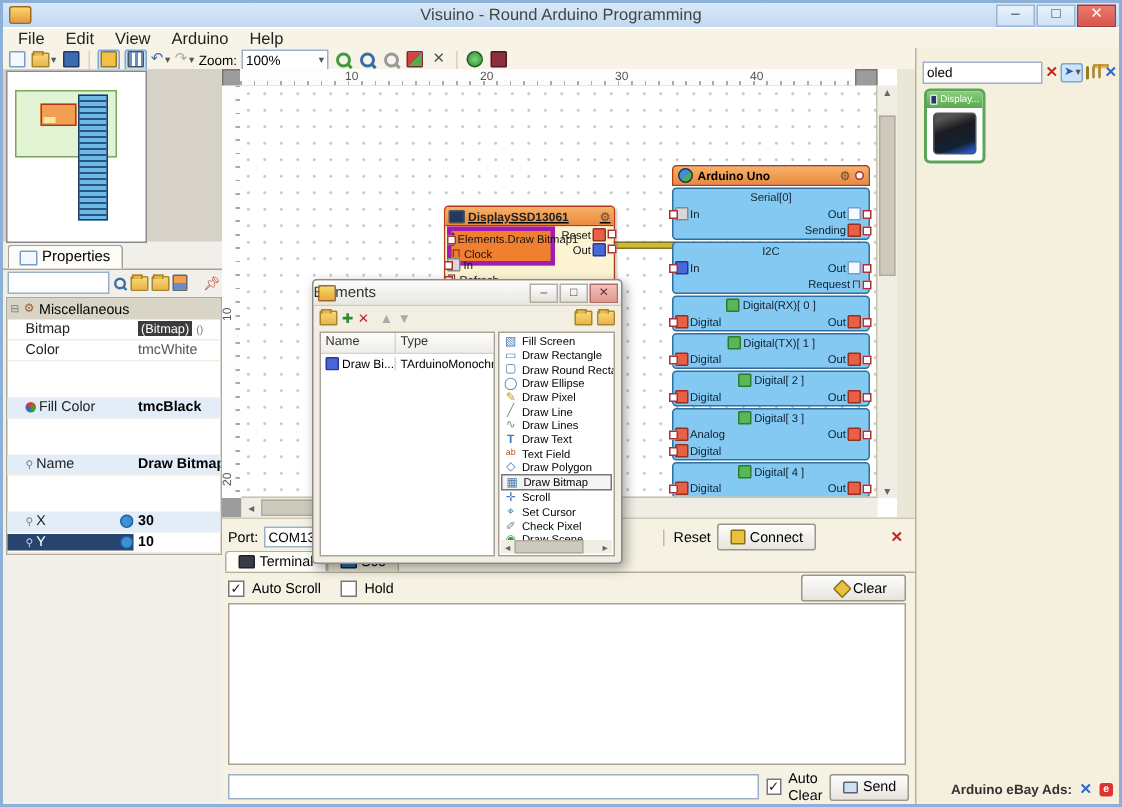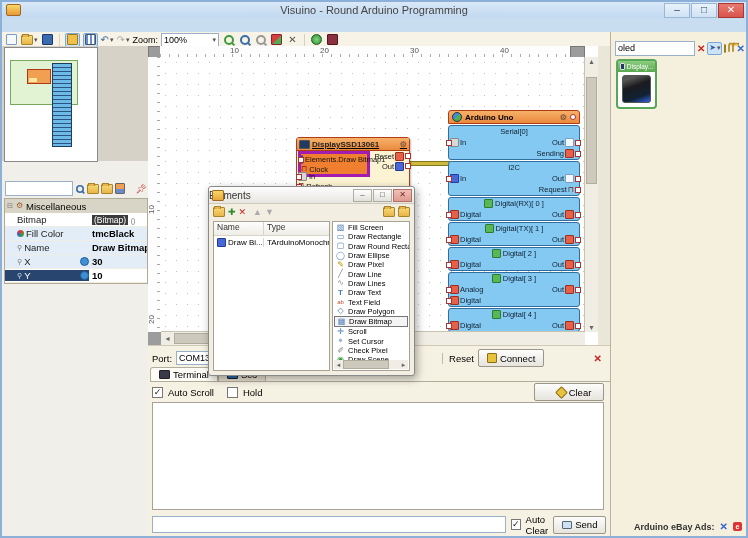--- a/index.html
+++ b/index.html
@@ -42,21 +42,21 @@
   .props-tab{position:absolute;left:3px;bottom:0;height:15px;background:#fdfcf7;border:1px solid #a8a292;border-bottom:none;
       border-radius:3px 3px 0 0;display:flex;align-items:center;gap:3px;padding:0 7px;font-size:10px;}
   .props-toolbar{position:absolute;left:0;top:134px;width:146px;height:17px;display:flex;align-items:center;gap:2px;padding-left:3px;}
   .props-search{width:62px;height:11px;border:1px solid #9ab0c8;font-size:9px;}
   .folder{display:inline-block;width:10px;height:8px;background:linear-gradient(#f8d878,#e8b548);border:1px solid #a8852c;border-radius:1px;position:relative;}
   .folder::before{content:"";position:absolute;top:-2px;left:0;width:5px;height:2px;background:#e8b548;border:1px solid #a8852c;border-bottom:none;}
   .pin-ico{color:#c03028;font-size:9px;}
   .prop-grid{position:absolute;left:2px;top:152px;width:142px;background:#fff;border:1px solid #b0aa98;font-size:9.5px;}
   .pg-group{display:flex;align-items:center;gap:3px;background:#d8d4c6;padding:1px 2px;height:12px;}
   .pg-row{display:flex;height:13px;align-items:center;border-bottom:1px solid #f0ede4;}
-  .pg-row.blue{background:#e3edf7;}
+  .pg-row.blue{background:#e3edf7;margin-top:24px;}
   .pg-name{width:72px;padding-left:12px;display:flex;align-items:center;gap:2px;overflow:hidden;white-space:nowrap;color:#222;}
   .pg-val{flex:1;padding-left:3px;overflow:hidden;white-space:nowrap;}
   .pg-val.b{font-weight:bold;}
   .pg-row.sel .pg-name{background:#27456e;color:#fff;}
   .val-dark{background:#3c3c3c;color:#fff;padding:0 2px;font-size:8.5px;}
   .dotblue{display:inline-block;width:7px;height:7px;border-radius:50%;background:#3f8fd4;border:1px solid #1d5f9c;}
   .mini{font-size:7px;color:#777;}
   
   .canvas-zone{left:146px;top:44px;width:450px;height:299px;background:#fff;}
   .ruler-corner{position:absolute;background:#9c9c9c;border:1px solid #777;}
@@ -160,20 +160,27 @@
   <div class="abs titlebar">
     <div class="app-icon"></div>
     <div class="title-text">Visuino - Round Arduino Programming</div>
     <div class="win-btns">
       <div class="win-btn">–</div>
       <div class="win-btn">□</div>
       <div class="win-btn close">✕</div>
     </div>
   </div>
 
+  <div class="abs menubar">
+    <span class="menu-item">File</span>
+    <span class="menu-item">Edit</span>
+    <span class="menu-item">View</span>
+    <span class="menu-item">Arduino</span>
+    <span class="menu-item">Help</span>
+  </div>
 
   <div class="abs toolbar">
     <span class="tbtn">
         <span class="sq ic-doc"></span>
       </span>
     <span class="tbtn">
         <span class="folder"></span>
         <span class="caret">▾</span>
       </span>
     <span class="tbtn">
@@ -222,40 +229,50 @@
         <span class="sq" style="background:#8c2f3f;border:1px solid #551622;"></span>
       </span>
   </div>
 
   <div class="abs left-panel">
     <div class="minimap-wrap">
       <div class="minimap">
         <div class="mm-view"></div>
         <div class="mm-display"></div>
         <div class="mm-arduino"></div>
+      </div>
+    </div>
+    <div class="props-tab-row">
+      <div class="props-tab">
+        <span class="sq ic-doc" style="width:10px;height:8px;"></span>
+        <span>Properties</span>
       </div>
     </div>
     <div class="props-toolbar">
       <input class="props-search" value="" style="">
       <span class="mag" style="transform:scale(.8)"></span>
       <span class="folder"></span>
       <span class="folder"></span>
       <span class="sq" style="background:linear-gradient(#f0a050 50%,#6a8cc8 50%);border:1px solid #666;width:8px;height:9px;"></span>
       <span class="pin-ico" style="margin-left:auto;margin-right:4px;">📌︎</span>
     </div>
     <div class="prop-grid">
       <div class="pg-group">
         <span class="mini">⊟</span>
         <span class="gl" style="color:#a06030;font-size:8px;">⚙</span>
         <span>Miscellaneous</span>
       </div>
       <div class="pg-row">
         <span class="pg-name">Bitmap</span>
         <span class="pg-val"><span class="val-dark">(Bitmap)</span>
         <span class="mini">()</span></span>
+      </div>
+      <div class="pg-row">
+        <span class="pg-name">Color</span>
+        <span class="pg-val" style="color:#555;">tmcWhite</span>
       </div>
       <div class="pg-row blue">
         <span class="pg-name">
             <span class="sq" style="width:7px;height:7px;border-radius:50%;background:conic-gradient(#e33,#3a3,#36c,#e33);"></span>
             <span>Fill Color</span>
           </span>
         <span class="pg-val b">tmcBlack</span>
       </div>
       <div class="pg-row blue">
         <span class="pg-name">

